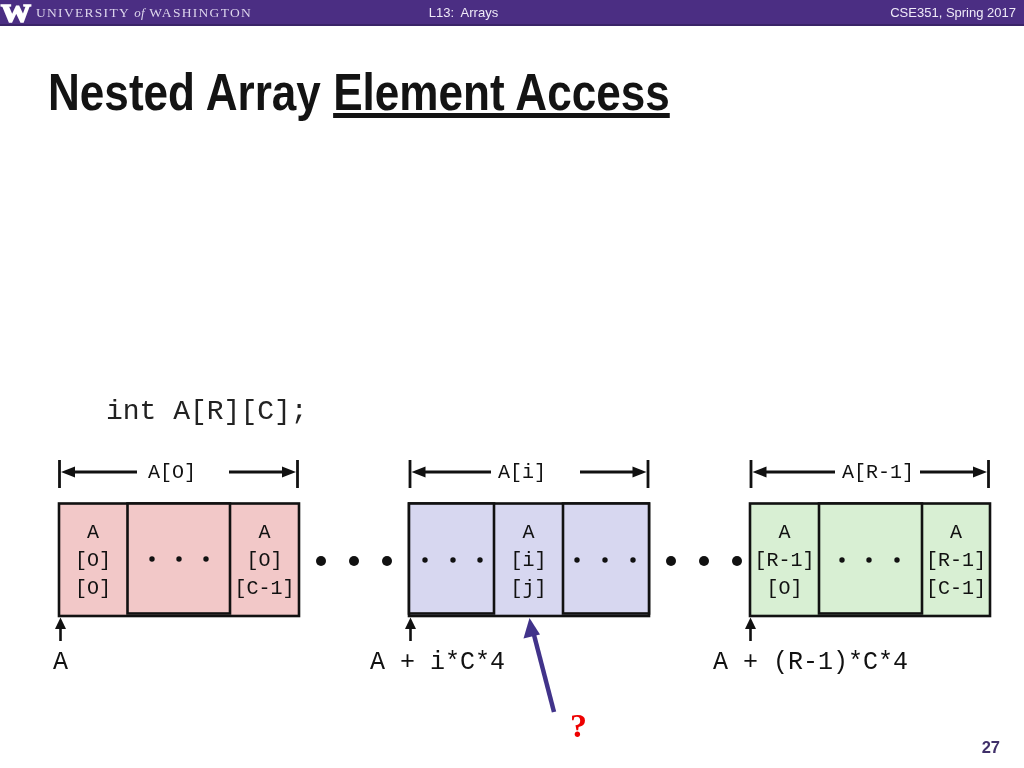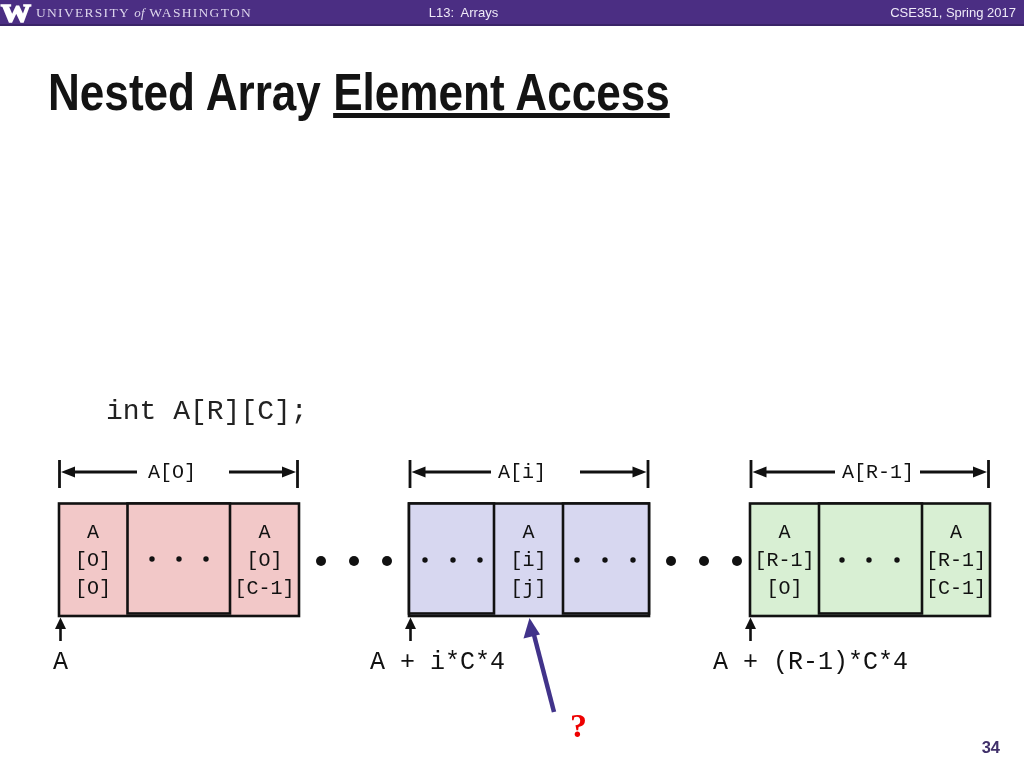--- a/index.html
+++ b/index.html
@@ -31,21 +31,21 @@
 </head>
 <body>
   <div class="bar">
     <div class="wlogo">W</div>
     <div class="uw">UNIVERSITY <i>of</i> WASHINGTON</div>
     <div class="lecttitle">L13:&nbsp; Arrays</div>
     <div class="course">CSE351, Spring 2017</div>
   </div>
   <div class="title">Nested Array <u>Element Access</u></div>
   <div class="code">int A[R][C];</div>
-  <div class="pagenum">34</div>
+  <div class="pagenum">27</div>
 
   <svg width="1024" height="768" viewBox="0 0 1024 768">
 
     <rect x="59" y="503.5" width="240" height="112.5" fill="#f2c8c8" stroke="#111" stroke-width="2.6"></rect>
     <rect x="127.5" y="503.5" width="102.5" height="110" fill="#f2c8c8" stroke="#111" stroke-width="2.6"></rect>
 
     <rect x="409" y="503.5" width="240" height="112.5" fill="#d7d7f0" stroke="#111" stroke-width="2.6"></rect>
     <rect x="409" y="503.5" width="85" height="110" fill="#d7d7f0" stroke="#111" stroke-width="2.6"></rect>
     <rect x="563" y="503.5" width="86" height="110" fill="#d7d7f0" stroke="#111" stroke-width="2.6"></rect>
 

